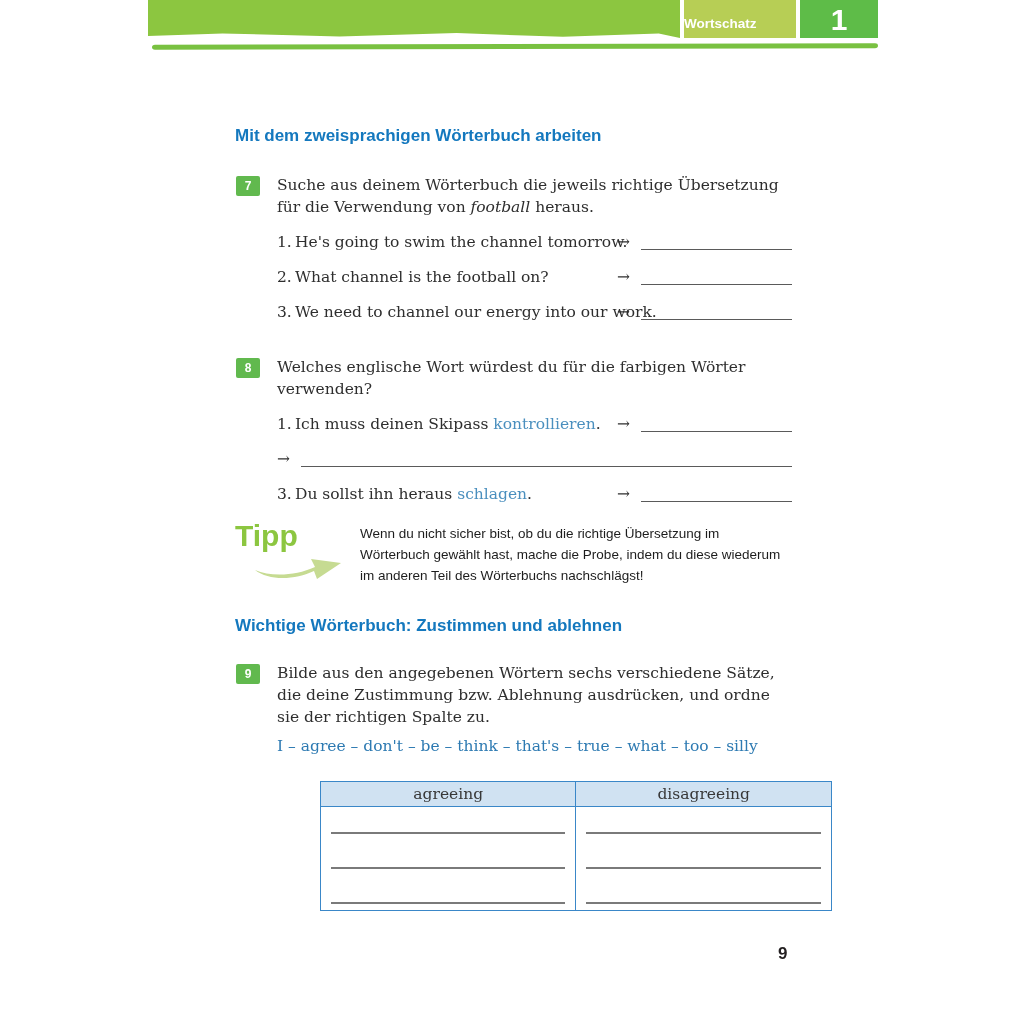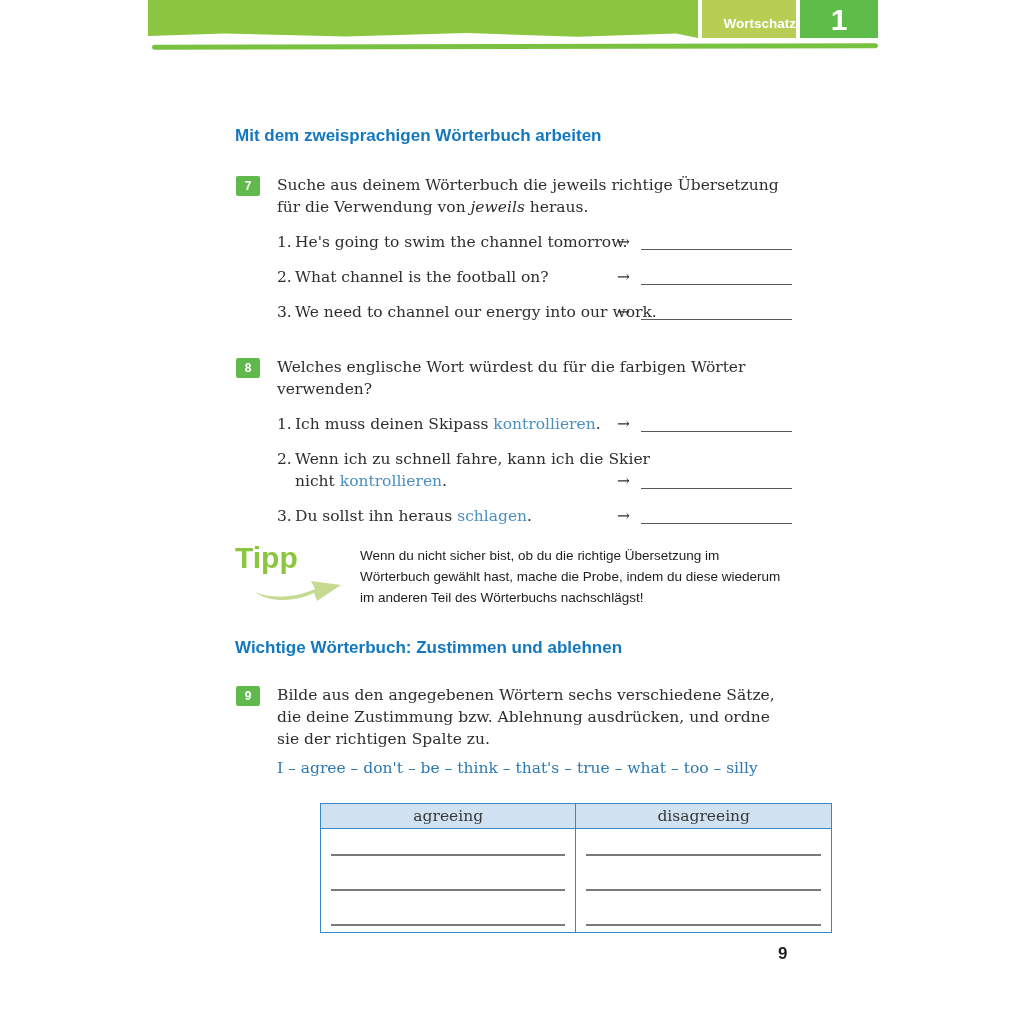--- a/index.html
+++ b/index.html
@@ -9,21 +9,21 @@
     --table-header-bg:#d0e2f2; --text-dark:#2e2e2e; --line-gray:#5a5a5a;
   }
   *{margin:0;padding:0;box-sizing:border-box;}
   html,body{width:1024px;height:1024px;}
   body{background:#fff;position:relative;font-family:"DejaVu Serif",serif;color:var(--text-dark);overflow:hidden;}
 
   
   .topbar{position:absolute;left:148px;top:0;width:730px;height:38px;display:flex;}
   .bar-main{flex:1;background:var(--green-bar);margin-right:4px;
     clip-path:polygon(0 0,100% 0,100% 100%,96% 88%,78% 97%,58% 87%,36% 96%,14% 88%,0 95%);}
-  .bar-tab{width:94px;background:var(--tab-bg);margin-right:4px;display:flex;align-items:center;justify-content:flex-end;}
+  .bar-tab{width:112px;background:var(--tab-bg);margin-right:4px;display:flex;align-items:center;justify-content:flex-start;}
   .bar-tab span{color:#fff;font-family:"Liberation Sans",sans-serif;font-weight:bold;font-size:13.5px;padding-top:8px;}
   .bar-chapter{width:78px;background:var(--chapter-bg);display:flex;align-items:center;justify-content:center;}
   .bar-chapter span{color:#fff;font-family:"Liberation Sans",sans-serif;font-weight:bold;font-size:30px;padding-top:2px;}
   .topbar-underline{position:absolute;left:152px;top:44px;width:726px;height:5px;background:var(--underline);
     border-radius:3px/2.5px;transform:rotate(-0.12deg);}
 
   
   .content{position:absolute;left:235px;top:126px;width:557px;}
   .section-title{font-family:"Liberation Sans",sans-serif;font-weight:bold;font-size:17px;line-height:20px;color:var(--heading-blue);}
 
@@ -83,21 +83,21 @@
     </div>
   </header>
   <div class="topbar-underline"></div>
 
   <main class="content">
 
     <h1 class="section-title">Mit dem zweisprachigen Wörterbuch arbeiten</h1>
 
     <section class="exercise ex-7">
       <span class="badge">7</span>
-      <p class="instruction"><span>Suche aus deinem Wörterbuch die jeweils richtige Übersetzung für die Verwendung von </span><span class="it">jeweils</span><span> heraus.</span></p>
+      <p class="instruction"><span>Suche aus deinem Wörterbuch die jeweils richtige Übersetzung für die Verwendung von </span><span class="it">football</span><span> heraus.</span></p>
       <div class="items">
         <div class="item">
           <div class="sent"><span class="num">1.</span><span>He's going to swim the channel tomorrow.</span></div>
           <span class="arrow">→</span>
           <span class="blank"></span>
         </div>
         <div class="item">
           <div class="sent"><span class="num">2.</span><span>What channel is the football on?</span></div>
           <span class="arrow">→</span>
           <span class="blank"></span>
@@ -113,24 +113,20 @@
     <section class="exercise ex-8">
       <span class="badge">8</span>
       <p class="instruction">Welches englische Wort würdest du für die farbigen Wörter verwenden?</p>
       <div class="items">
         <div class="item">
           <div class="sent"><span class="num">1.</span><span>Ich muss deinen Skipass </span><span class="blue">kontrollieren</span><span>.</span></div>
           <span class="arrow">→</span>
           <span class="blank"></span>
         </div>
         <div class="item">
-          <div class="sent">
-            <div><span class="num">2.</span><span>Wenn ich zu schnell fahre, kann ich die Skier</span></div>
-            <div class="cont"><span>nicht </span><span class="blue">kontrollieren</span><span>.</span></div>
-          </div>
           <span class="arrow">→</span>
           <span class="blank"></span>
         </div>
         <div class="item">
           <div class="sent"><span class="num">3.</span><span>Du sollst ihn heraus </span><span class="blue">schlagen</span><span>.</span></div>
           <span class="arrow">→</span>
           <span class="blank"></span>
         </div>
       </div>
     </section>

